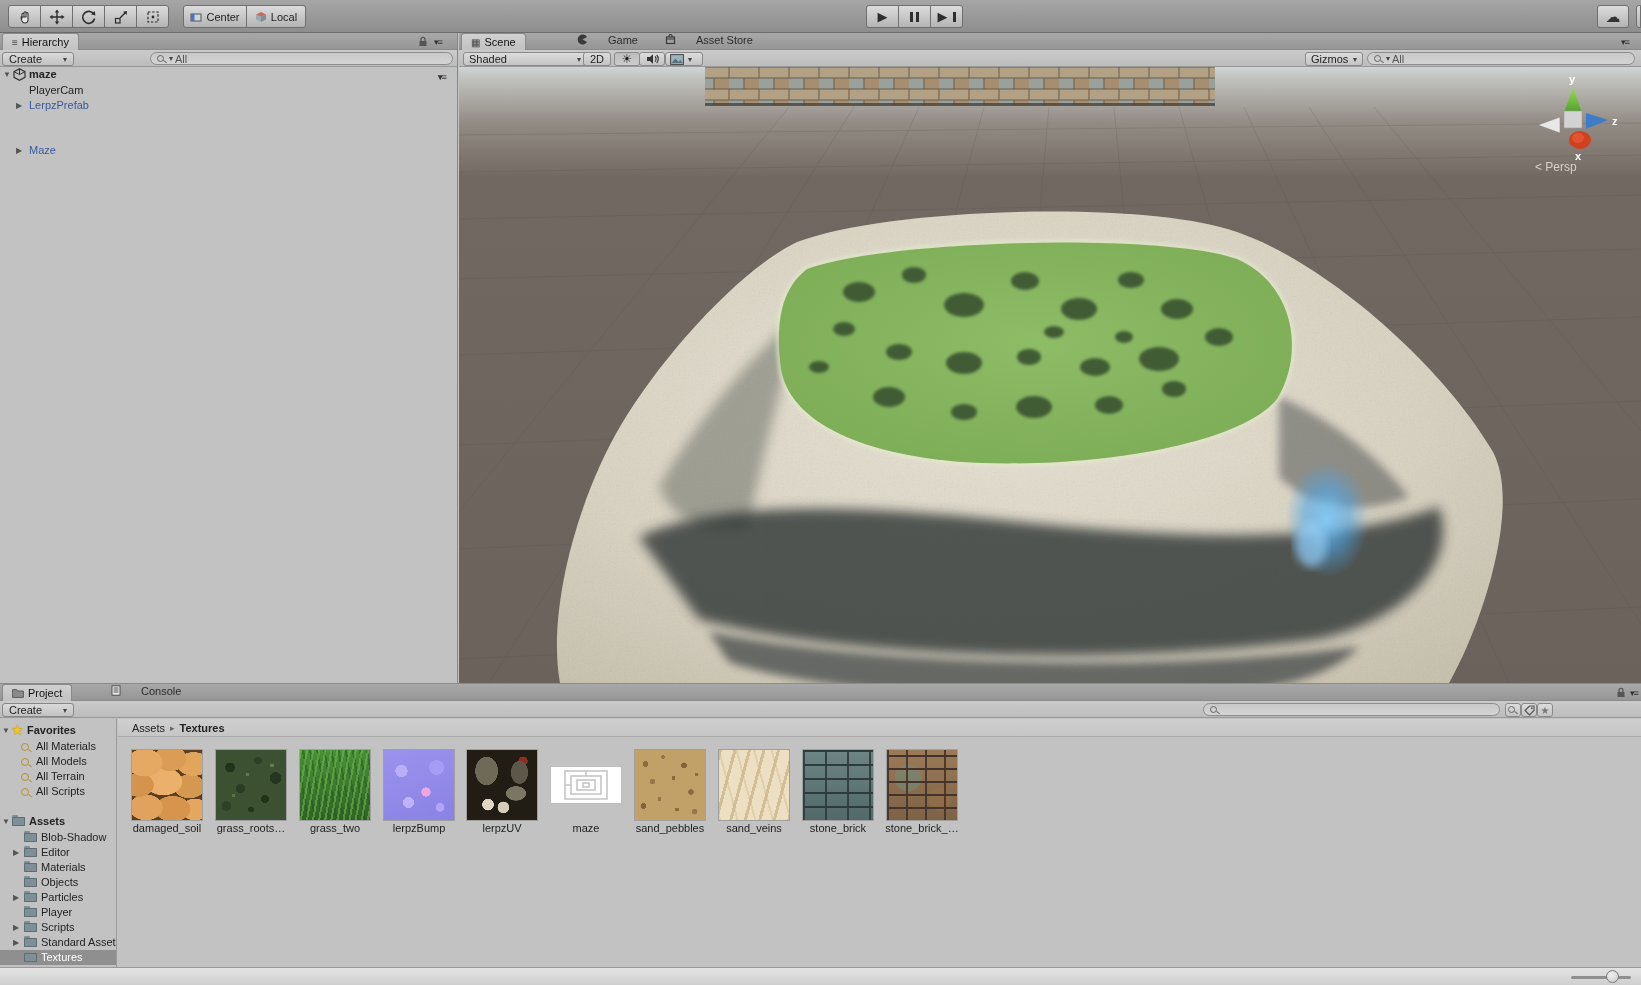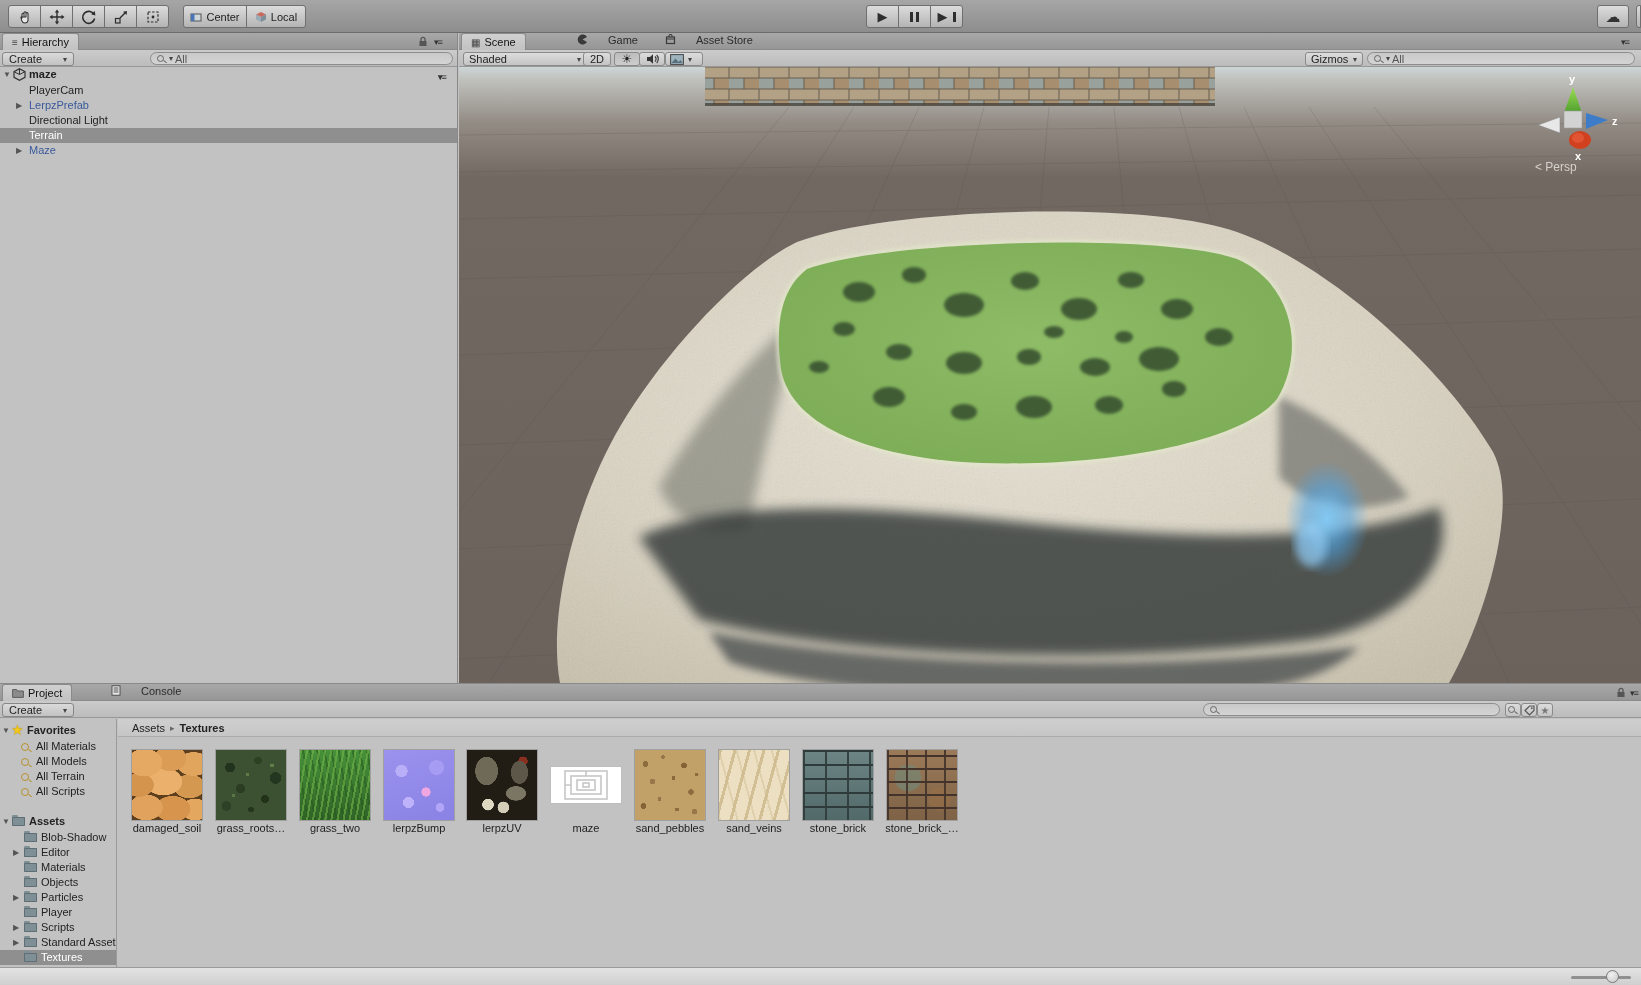--- a/index.html
+++ b/index.html
@@ -269,26 +269,20 @@
       <span class="lbl" style="left:29px;">maze</span>
       <span class="menu-ic" style="left:438px;top:3px;">▾≡</span>
     </div>
     <div class="hrow" style="top:50px;padding-left:48px;">
       <span class="lbl" style="left:29px;">PlayerCam</span>
     </div>
     <div class="hrow" style="top:65px;">
       <span class="tri" style="left:16px;">▶</span>
       <span class="lbl blue" style="left:29px;">LerpzPrefab</span>
     </div>
-    <div class="hrow" style="top:80px;">
-      <span class="lbl" style="left:29px;">Directional Light</span>
-    </div>
-    <div class="hrow selrow" style="top:95px;">
-      <span class="lbl" style="left:29px;">Terrain</span>
-    </div>
     <div class="hrow" style="top:110px;">
       <span class="tri" style="left:16px;">▶</span>
       <span class="lbl blue" style="left:29px;">Maze</span>
     </div>
   </div>
 
   <div class="scene">
     <div class="tabstrip">
       <div class="tab-active" style="left:2px;">
         <span style="font-size:10px;color:#444;">▦</span>

